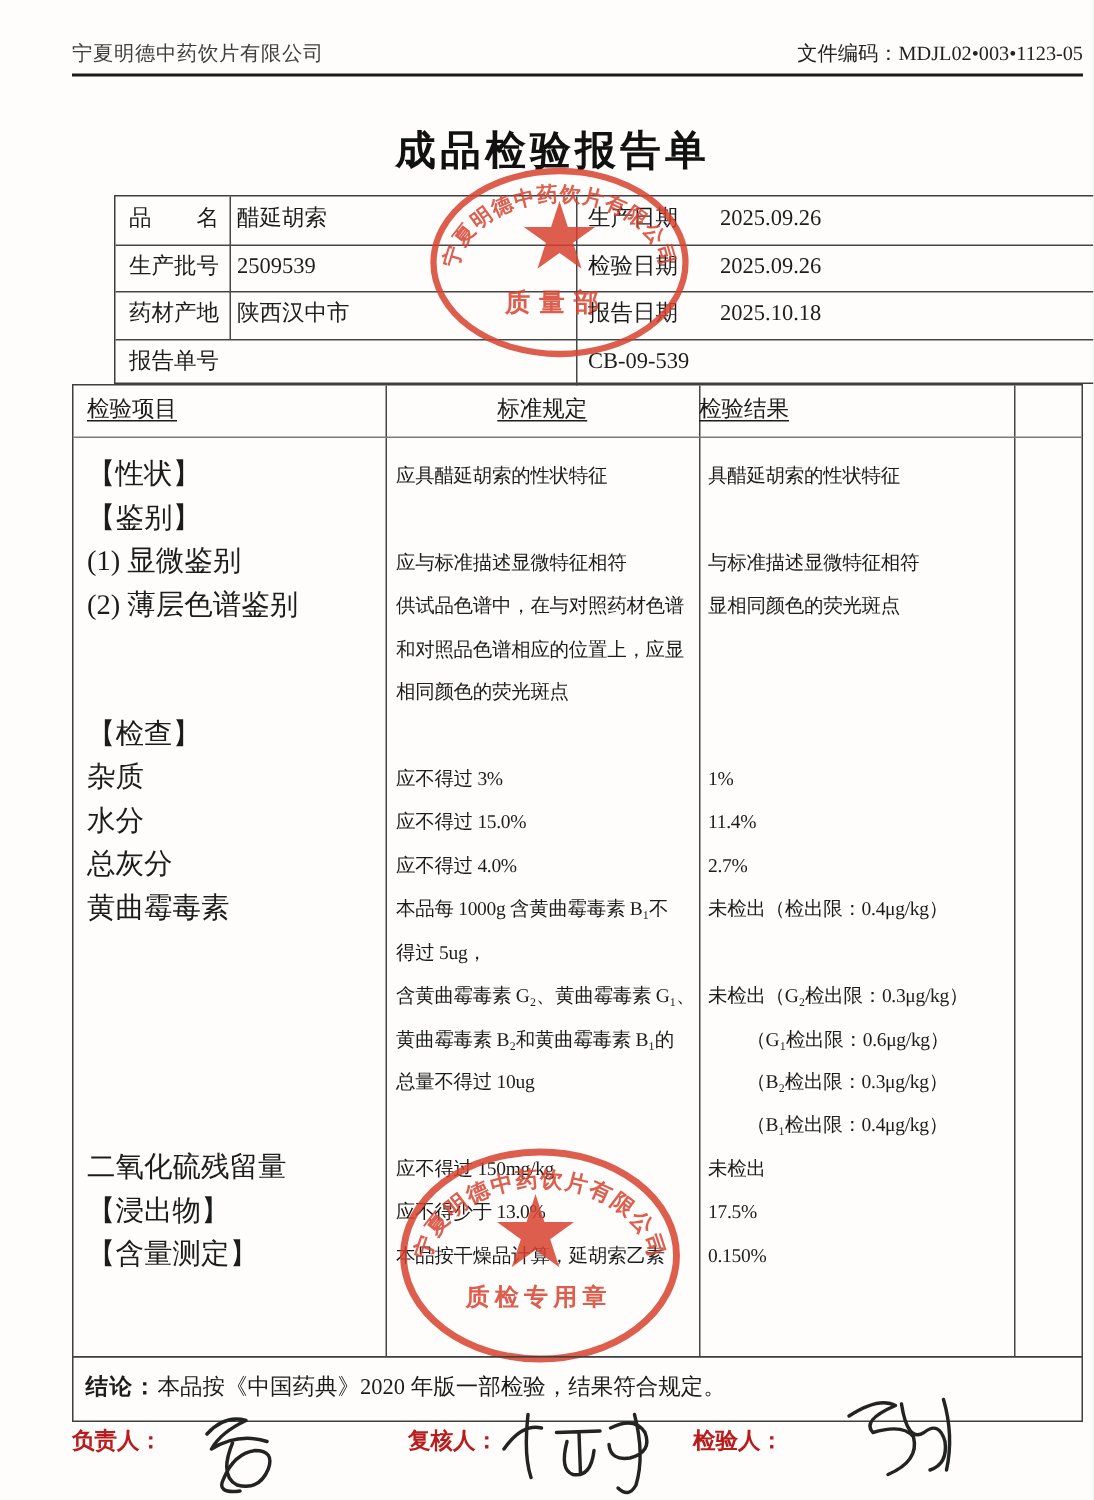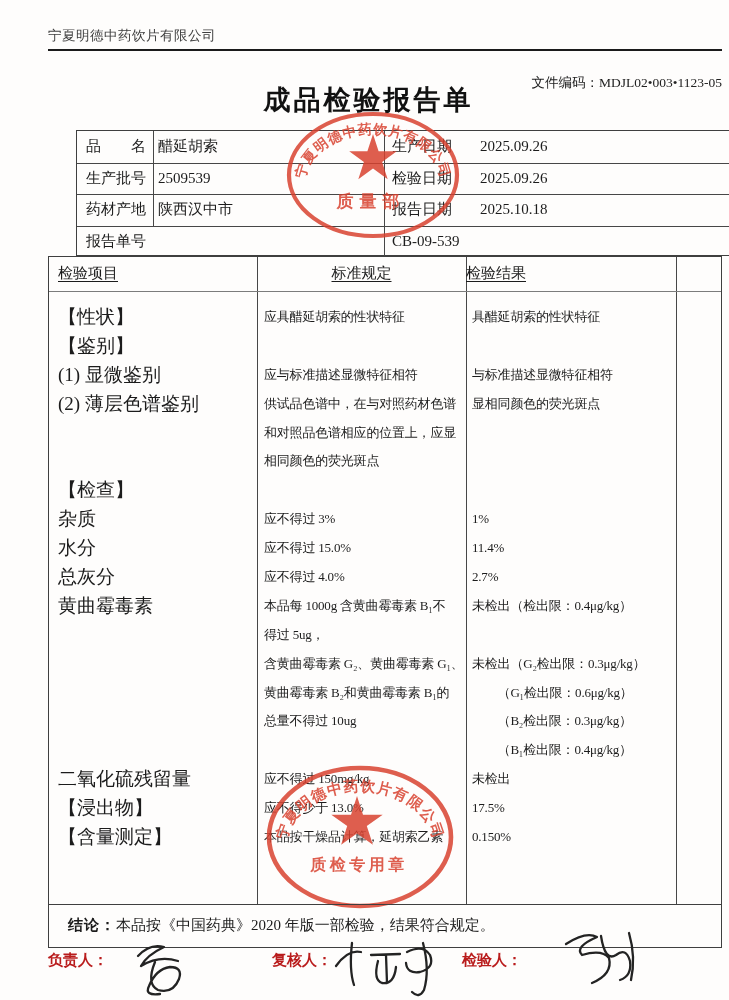--- a/index.html
+++ b/index.html
@@ -4,38 +4,38 @@
 <style>
   html,body{margin:0;padding:0;background:#e9e9e9;}
   .page{
     position:relative;width:729px;height:1000px;background:#fefdfc;
     font-family:"Liberation Serif","DejaVu Serif",serif;color:#1c1c1c;
     overflow:hidden;margin:0 auto;
   }
   .abs{position:absolute;}
   
   .hdr-left{left:48px;top:27px;font-size:13.5px;color:#3e3e3e;letter-spacing:.5px;}
-  .hdr-right{right:7px;top:27px;font-size:13.5px;color:#222;margin-top:47px;}
+  .hdr-right{right:7px;top:27px;font-size:13.5px;color:#222;}
   .hdr-rule{left:48px;top:49px;width:674px;height:2.4px;background:#1b1b1b;}
   .title{left:4px;top:82px;width:729px;text-align:center;font-size:27px;font-weight:bold;letter-spacing:3px;color:#111;}
   
   .info{left:48px;top:130px;width:674px;height:126px;border:1.5px solid #3f3f3f;box-sizing:border-box;margin-left:28px;}
   .info .hline{position:absolute;left:0;width:100%;height:1.3px;background:#474747;}
   .info .vline{position:absolute;width:1.3px;background:#474747;}
   .info .cell{position:absolute;height:31.5px;line-height:31.5px;font-size:15px;white-space:pre;}
   
   .main{left:48px;top:256px;width:674px;height:649px;border:1.5px solid #3f3f3f;box-sizing:border-box;}
   .main .vline{position:absolute;top:0;width:1.3px;height:100%;background:#474747;}
   .main .hline{position:absolute;left:0;top:34px;width:100%;height:1px;background:#7c7c7c;}
   .thead{position:absolute;top:0;height:34px;line-height:32px;font-size:15px;text-decoration:underline;text-underline-offset:3px;}
   .tcol{position:absolute;top:46px;}
   .tline{height:28.9px;line-height:28.9px;white-space:pre;font-size:13px;letter-spacing:-.2px;}
   .col-items .tline{font-size:19px;letter-spacing:0;}
   
-  .concl{left:48px;top:904px;width:674px;height:44px;border:1.5px solid #3f3f3f;box-sizing:border-box;line-height:41px;font-size:15px;white-space:pre;padding-left:19px;}
+  .concl{left:48px;top:904px;width:674px;height:44px;border:1.5px solid #3f3f3f;box-sizing:border-box;line-height:41px;font-size:15px;white-space:pre;padding-left:8px;}
   .concl b{letter-spacing:1px;}
   .sign-label{top:951px;font-size:15px;font-weight:bold;color:#b91c1c;}
   
   .stamp{opacity:.84;pointer-events:none;}
   svg text{font-family:"Liberation Serif","DejaVu Serif",serif;}
 </style>
 </head>
 <body>
 
 <div class="page">

